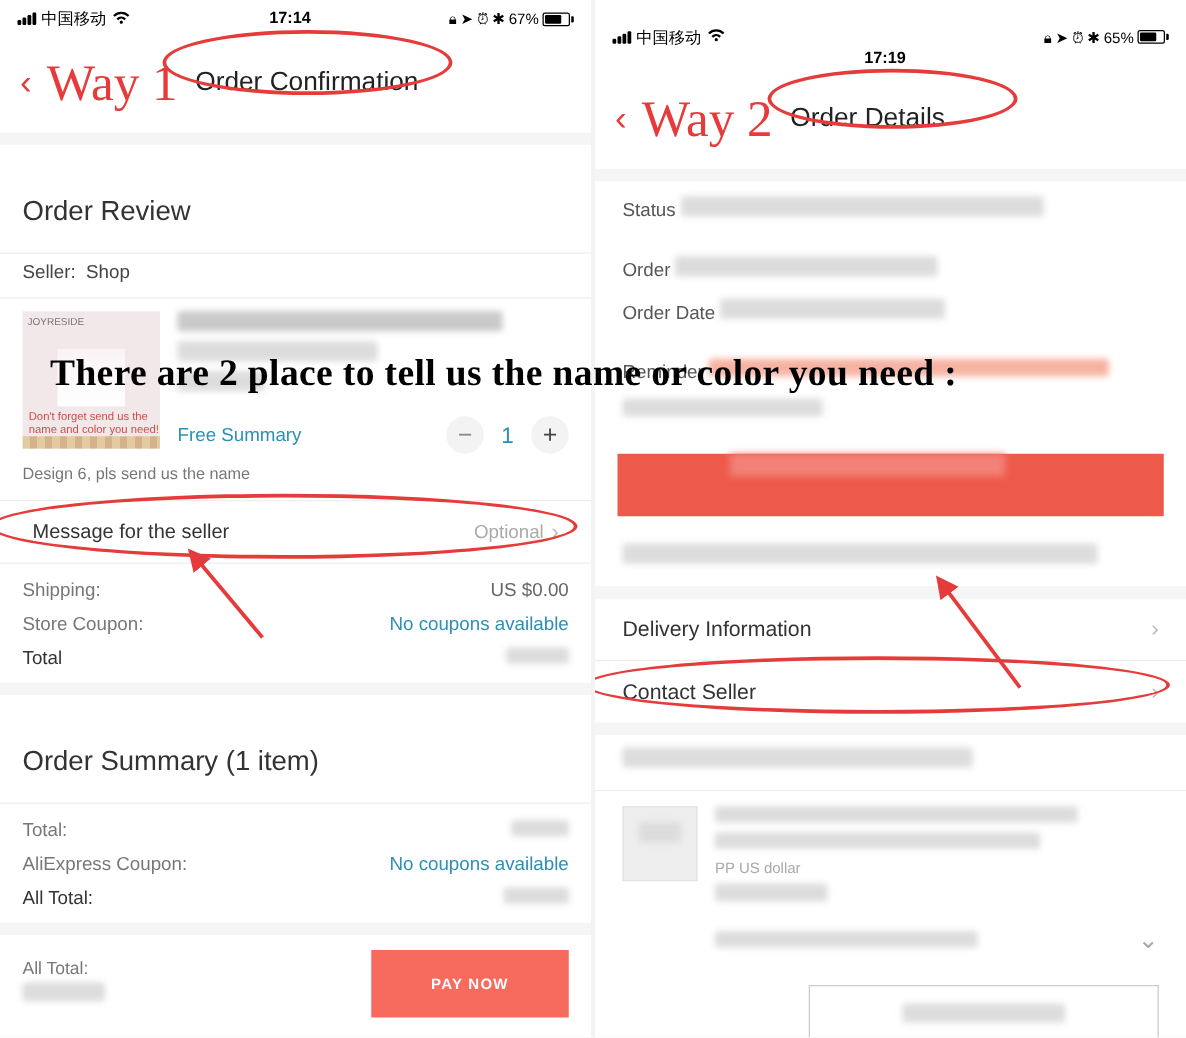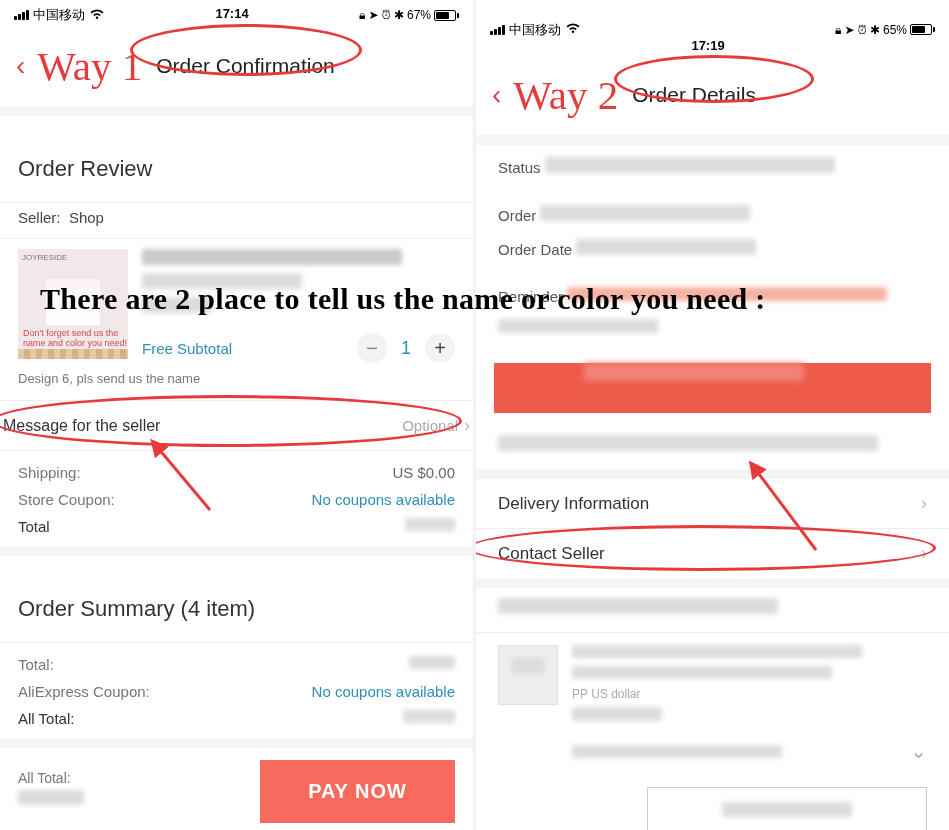--- a/index.html
+++ b/index.html
@@ -38,31 +38,31 @@
   .blur { height:16px; border-radius:2px; filter: blur(2.5px); background: #c9c9c9; margin-bottom:8px; }
   .blur.light { background:#dcdcdc; }
   .blur.red { background:#f6b2a2; }
   .ship-row { display:flex; align-items:center; justify-content:space-between; margin-top:20px; }
   .ship-link { color:#2d8fb5; font-size:15px; }
   .qty { display:flex; align-items:center; gap:14px; }
   .q-btn { width:30px; height:30px; border-radius:50%; background:#f3f3f3; color:#888; display:flex; align-items:center; justify-content:center; font-size:20px; border:none; }
   .q-btn.plus{ color:#444; }
   .q-val { color:#2d8fb5; font-size:18px; }
   .hint { color:#777; font-size:13px; padding: 2px 18px 14px; }
-  .msg-row { display:flex; align-items:center; justify-content:space-between; padding: 14px 3px; font-size:16px; }
+  .msg-row { display:flex; align-items:center; justify-content:space-between; padding: 14px 26px; font-size:16px; }
   .msg-label { color:#333; }
   .msg-right { display:flex; align-items:center; gap:6px; color:#aaa; font-size:15px; }
   .chev { color:#bbb; font-size:18px; }
   .kv { display:flex; justify-content:space-between; padding:5px 18px; font-size:15px; color:#777; }
   .kv .v { color:#666; }
   .no-coup { color:#2d8fb5; }
   .total { color:#333; font-weight:400; }
   .pay-area { display:flex; align-items:center; padding:12px 18px; gap:14px; }
   .all-total { flex:1; font-size:14px; color:#777; }
-  .pay-btn { background:#f76a5e; color:#fff; font-size:20px; font-weight:600; padding:20px 48px; border:none; letter-spacing:1px; }
+  .pay-btn { background:#f76a5e; color:#fff; font-size:12px; font-weight:600; padding:20px 48px; border:none; letter-spacing:1px; }
 
   
   .r-field { padding: 4px 22px 6px; }
   .r-label { font-size:15px; color:#555; margin-bottom:2px; }
   .r-row { display:flex; align-items:center; justify-content:space-between; padding:14px 22px; font-size:17px; color:#333; }
   .od-box { padding: 12px 22px; display:flex; gap:14px; align-items:flex-start; }
   .od-thumb { width:60px; height:60px; background:#eee; border:1px solid #e2e2e2; position:relative; }
   .od-lines { flex:1; }
   .ppus { font-size:12px; color:#aaa; margin:2px 0 6px; }
   .chev-down { font-size:20px; color:#aaa; }
@@ -129,21 +129,21 @@
         <div class="thumb-top">JOYRESIDE</div>
         <div class="thumb-mid"></div>
         <div class="thumb-msg">Don't forget send us the name and color you need!</div>
         <div class="thumb-strip"></div>
       </div>
       <div class="p-lines">
         <div class="blur" style="width:260px;"></div>
         <div class="blur light" style="width:160px;"></div>
         <div class="blur light" style="width:70px;"></div>
         <div class="ship-row">
-          <span class="ship-link">Free Subtotal</span>
+          <span class="ship-link">Free Summary</span>
           <div class="qty">
             <button class="q-btn">−</button>
             <span class="q-val">1</span>
             <button class="q-btn plus">+</button>
           </div>
         </div>
       </div>
     </div>
     <div class="hint">Design 6, pls send us the name</div>
     <div class="thin-sep"></div>
@@ -168,21 +168,21 @@
           <span class="no-coup">No coupons available</span>
         </div>
       <div class="kv">
           <span class="total">Total</span>
           <span class="blur light" style="width:50px;height:13px;margin:0;"></span>
         </div>
     </div>
     <div class="sep"></div>
 
     <div class="section">
-        <div class="section-h">Order Summary (4 item)</div>
+        <div class="section-h">Order Summary (1 item)</div>
       </div>
     <div class="thin-sep"></div>
     <div style="padding:8px 0 6px;">
       <div class="kv">
           <span>Total:</span>
           <span class="blur light" style="width:46px;height:13px;margin:0;"></span>
         </div>
       <div class="kv">
           <span>AliExpress Coupon:</span>
           <span class="no-coup">No coupons available</span>

